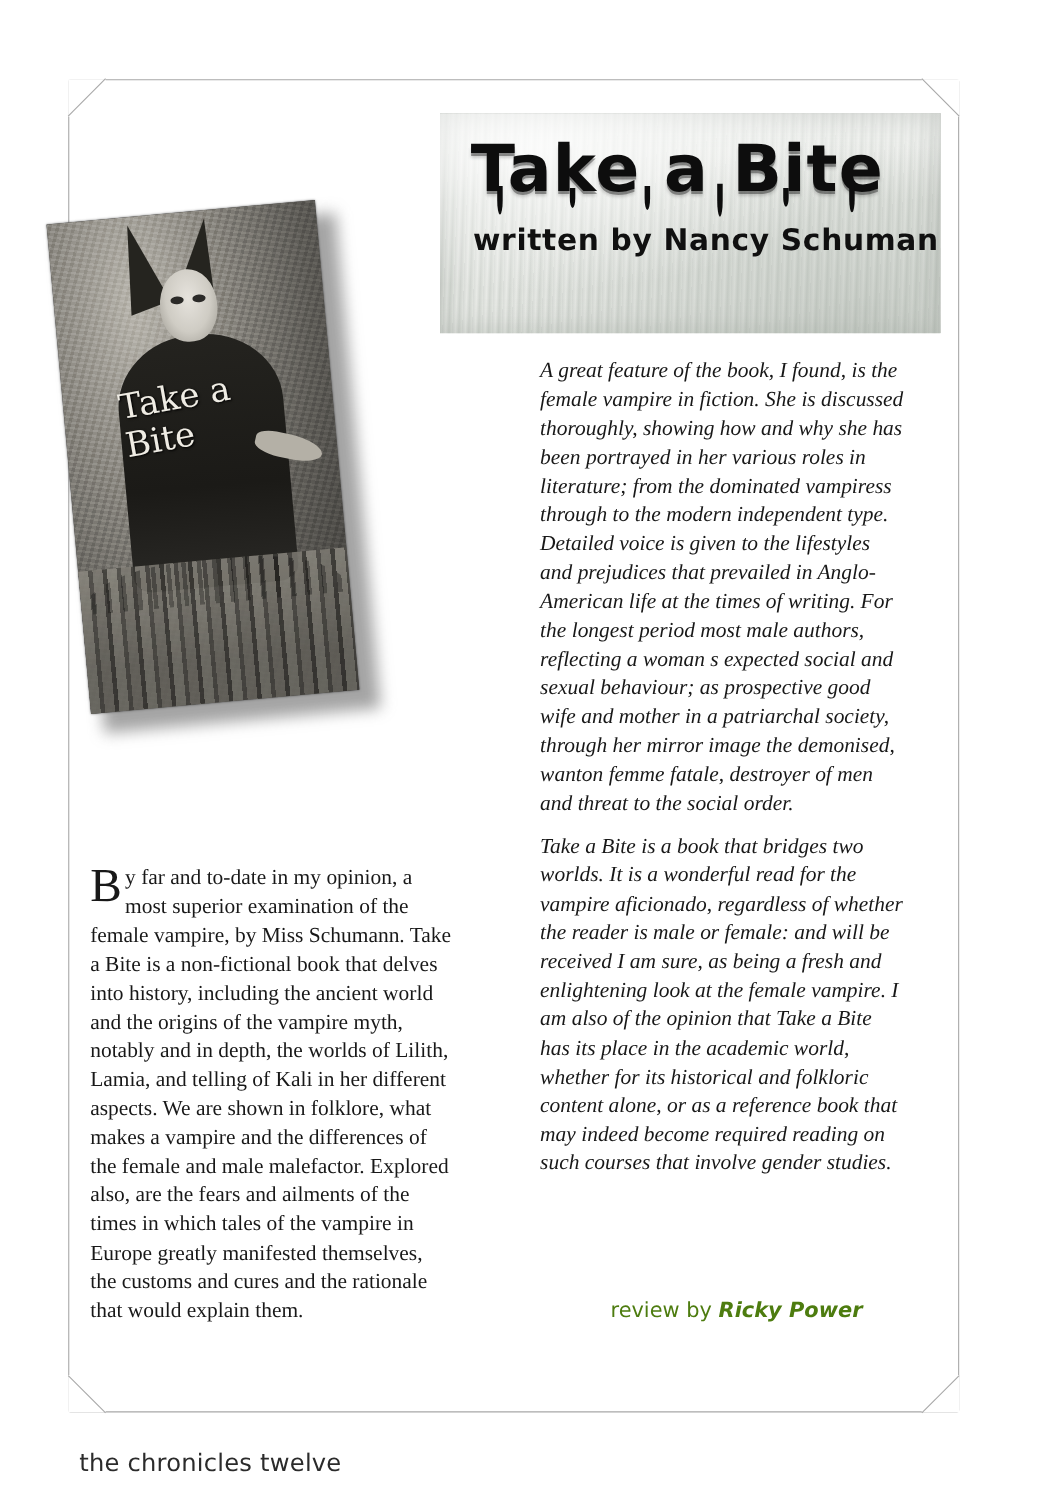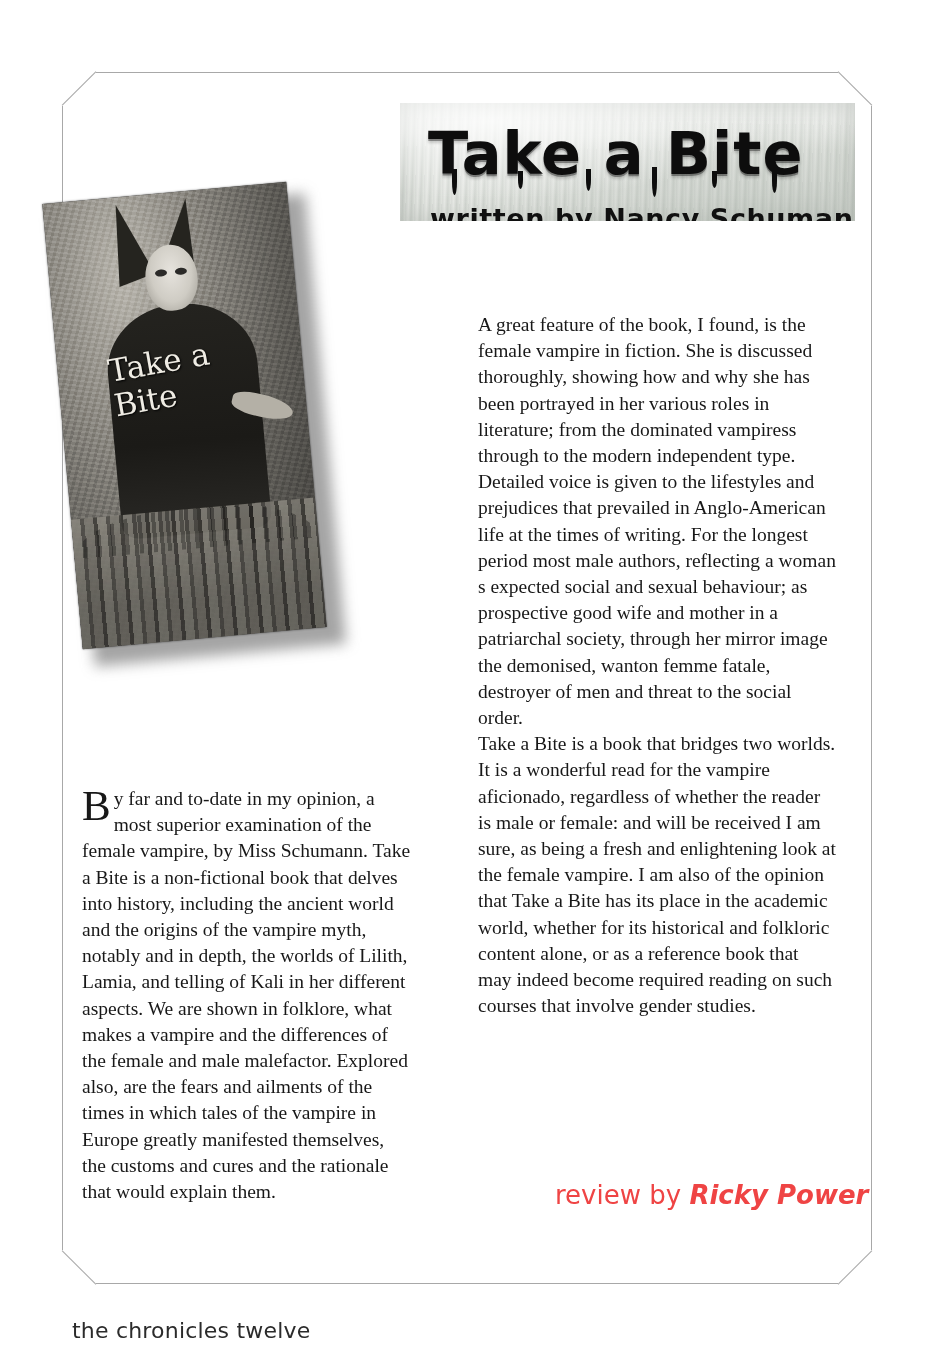--- a/index.html
+++ b/index.html
@@ -51,21 +51,21 @@
   .corner.bl::after { top: 17px; transform: rotate(45deg); }
   .corner.br { right: -1px; bottom: -1px; }
   .corner.br::after { top: 17px; transform: rotate(-45deg); }
 
   
   .masthead {
     position: absolute;
     left: 400px;
     top: 103px;
     width: 455px;
-    height: 118px;
+    height: 200px;
     background:
       linear-gradient(180deg, rgba(255,255,255,0.55) 0%, rgba(255,255,255,0.0) 40%),
       repeating-linear-gradient(92deg, #d9dcd8 0px, #e8eae6 3px, #d2d6d1 6px, #e3e6e1 9px),
       #dfe2dd;
     box-shadow: inset 0 0 28px rgba(120,130,120,0.35);
     overflow: hidden;
   }
   .masthead::before {
     content: "";
     position: absolute;
@@ -232,21 +232,21 @@
 
   
   .col {
     position: absolute;
     font-family: "Liberation Serif", serif;
     font-size: 19.5px;
     line-height: 26.2px;
     color: #181818;
     text-align: left;
   }
-  .col p { margin: 0; }
+  .col p { margin: 13px; font-style: italic; }
   .col-left {
     left: 82px;
     top: 786px;
     width: 330px;
   }
   .col-right {
     left: 478px;
     top: 312px;
     width: 358px;
   }
@@ -256,22 +256,22 @@
     font-size: 43px;
     line-height: 36px;
     padding: 2px 3px 0 0;
     font-weight: normal;
   }
   .review-credit {
     position: absolute;
     left: 555px;
     top: 1180px;
     font-family: "DejaVu Sans", sans-serif;
-    font-size: 26px;
-    color: #ef4444;
+    font-size: 19px;
+    color: #4d7c0f;
     white-space: nowrap;
   }
   .review-credit b {
     font-style: italic;
     font-weight: bold;
   }
   .footer {
     position: absolute;
     left: 72px;
     top: 1318px;

